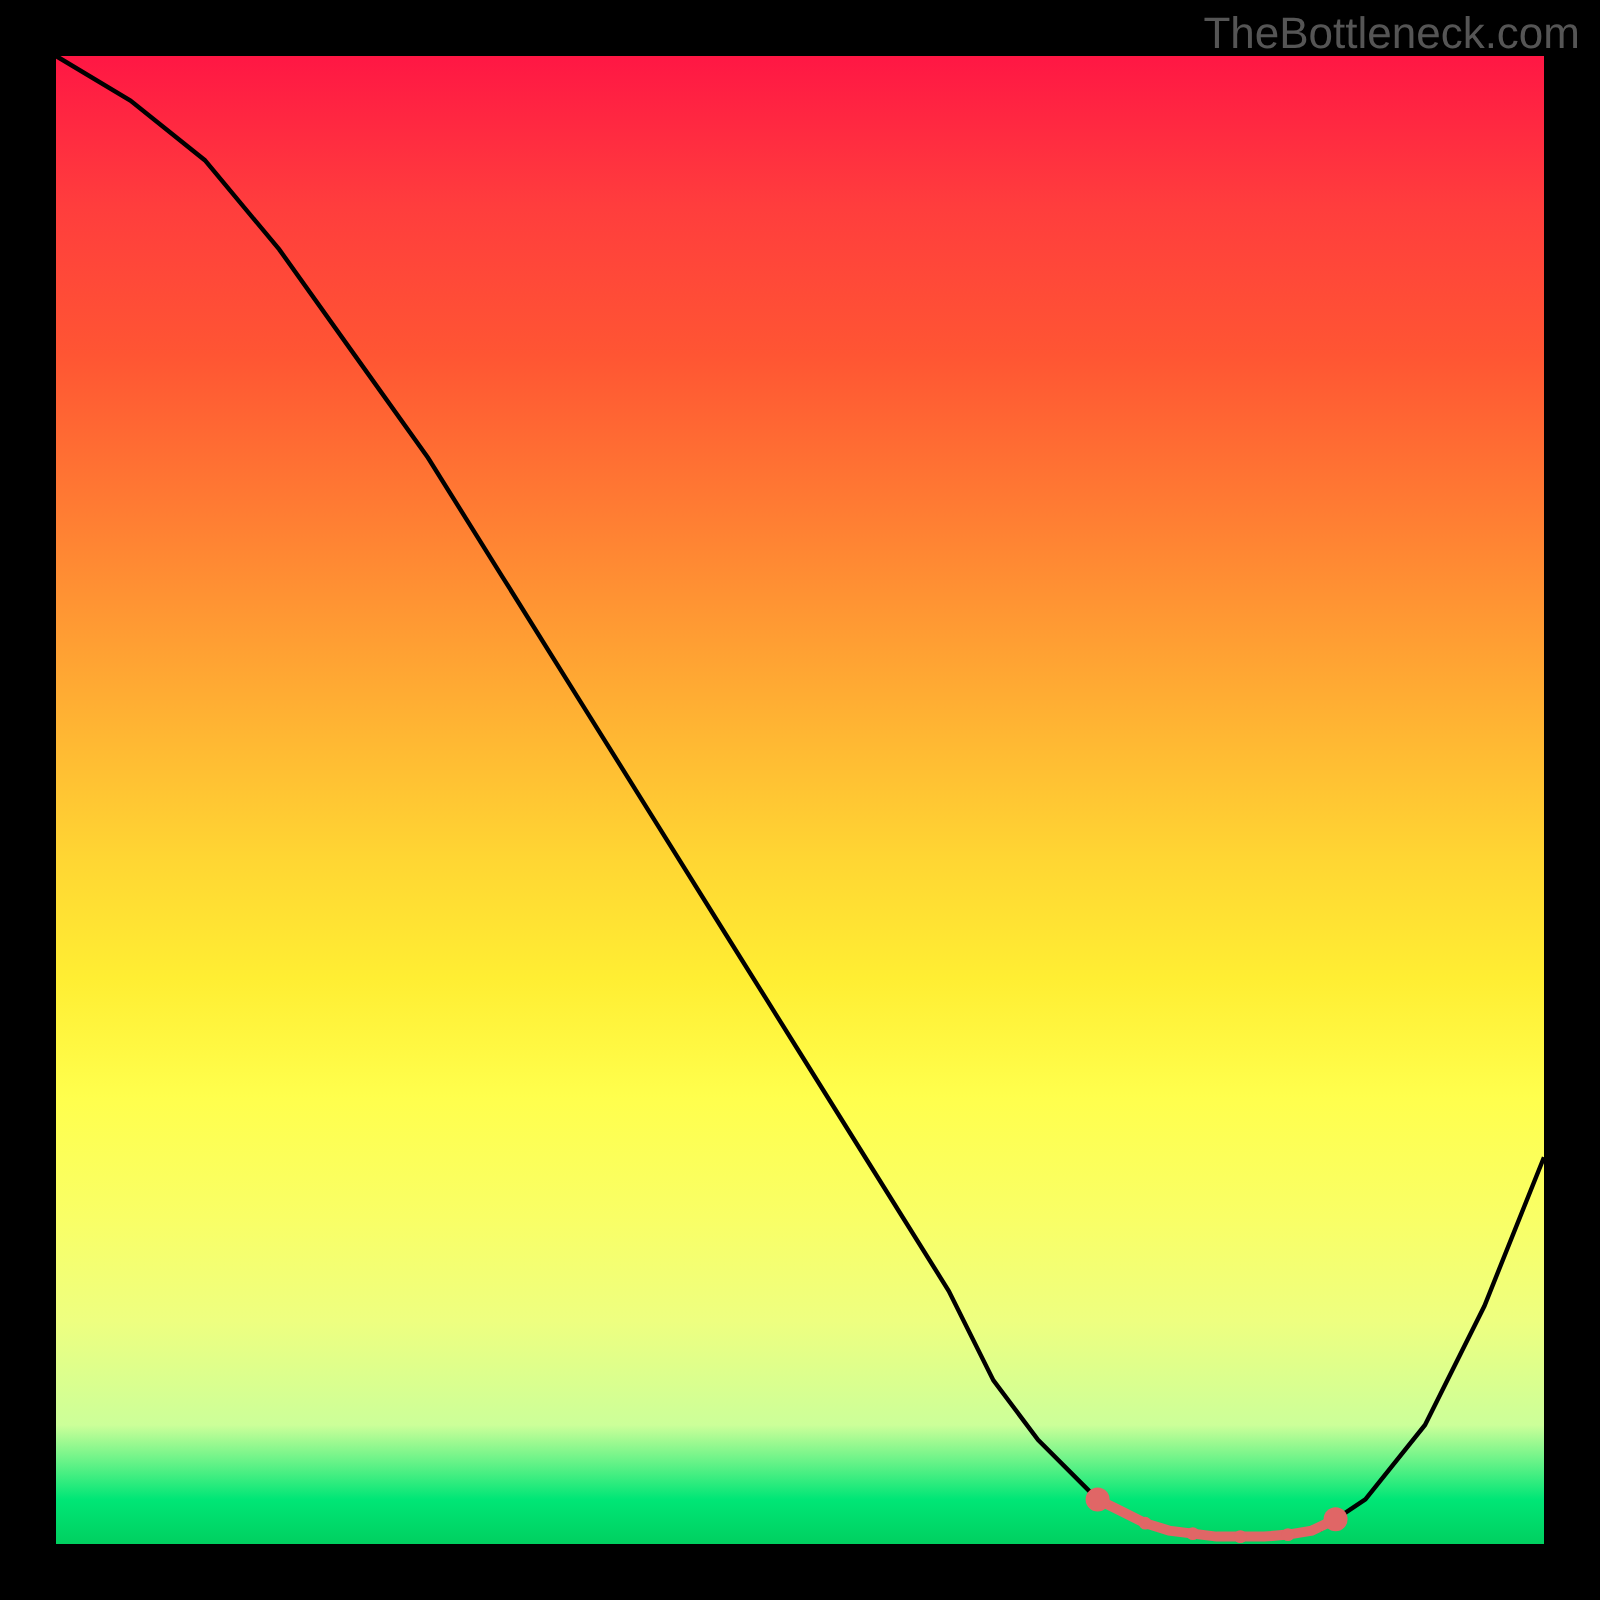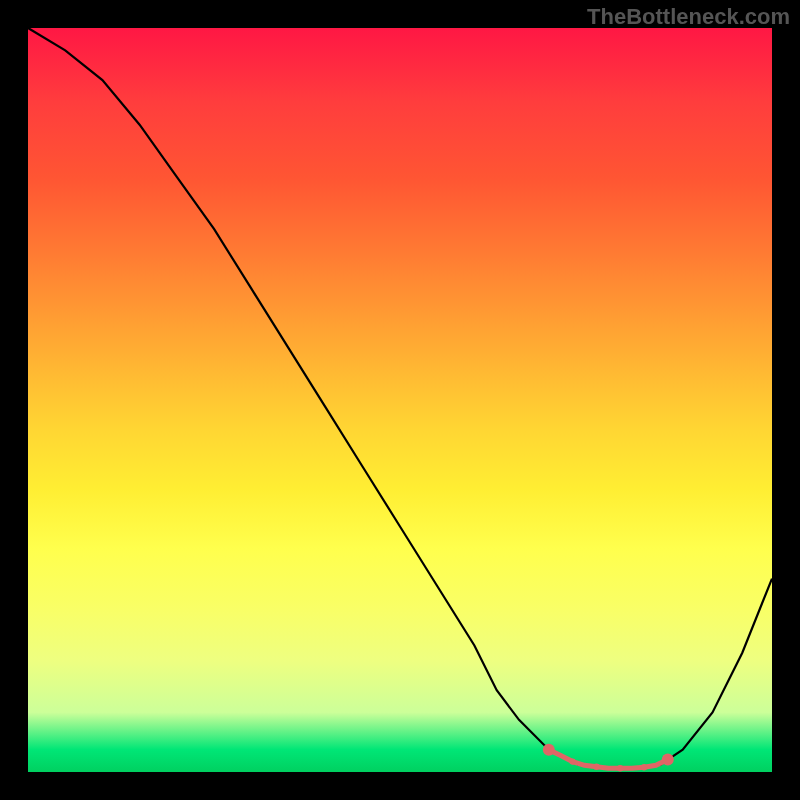--- a/index.html
+++ b/index.html
@@ -9,21 +9,21 @@
     background: #000;
     position: relative;
     font-family: Arial, sans-serif;
   }
   .watermark {
     position: absolute;
     top: 4px;
     right: 10px;
     color: #555;
     font-size: 22px;
-    font-weight: bold;
+    font-weight: normal;
     z-index: 10;
   }
   .plot-area {
     position: absolute;
     left: 28px;
     top: 28px;
     width: 744px;
     height: 744px;
     background: linear-gradient(to bottom,
       #ff1744 0%,

